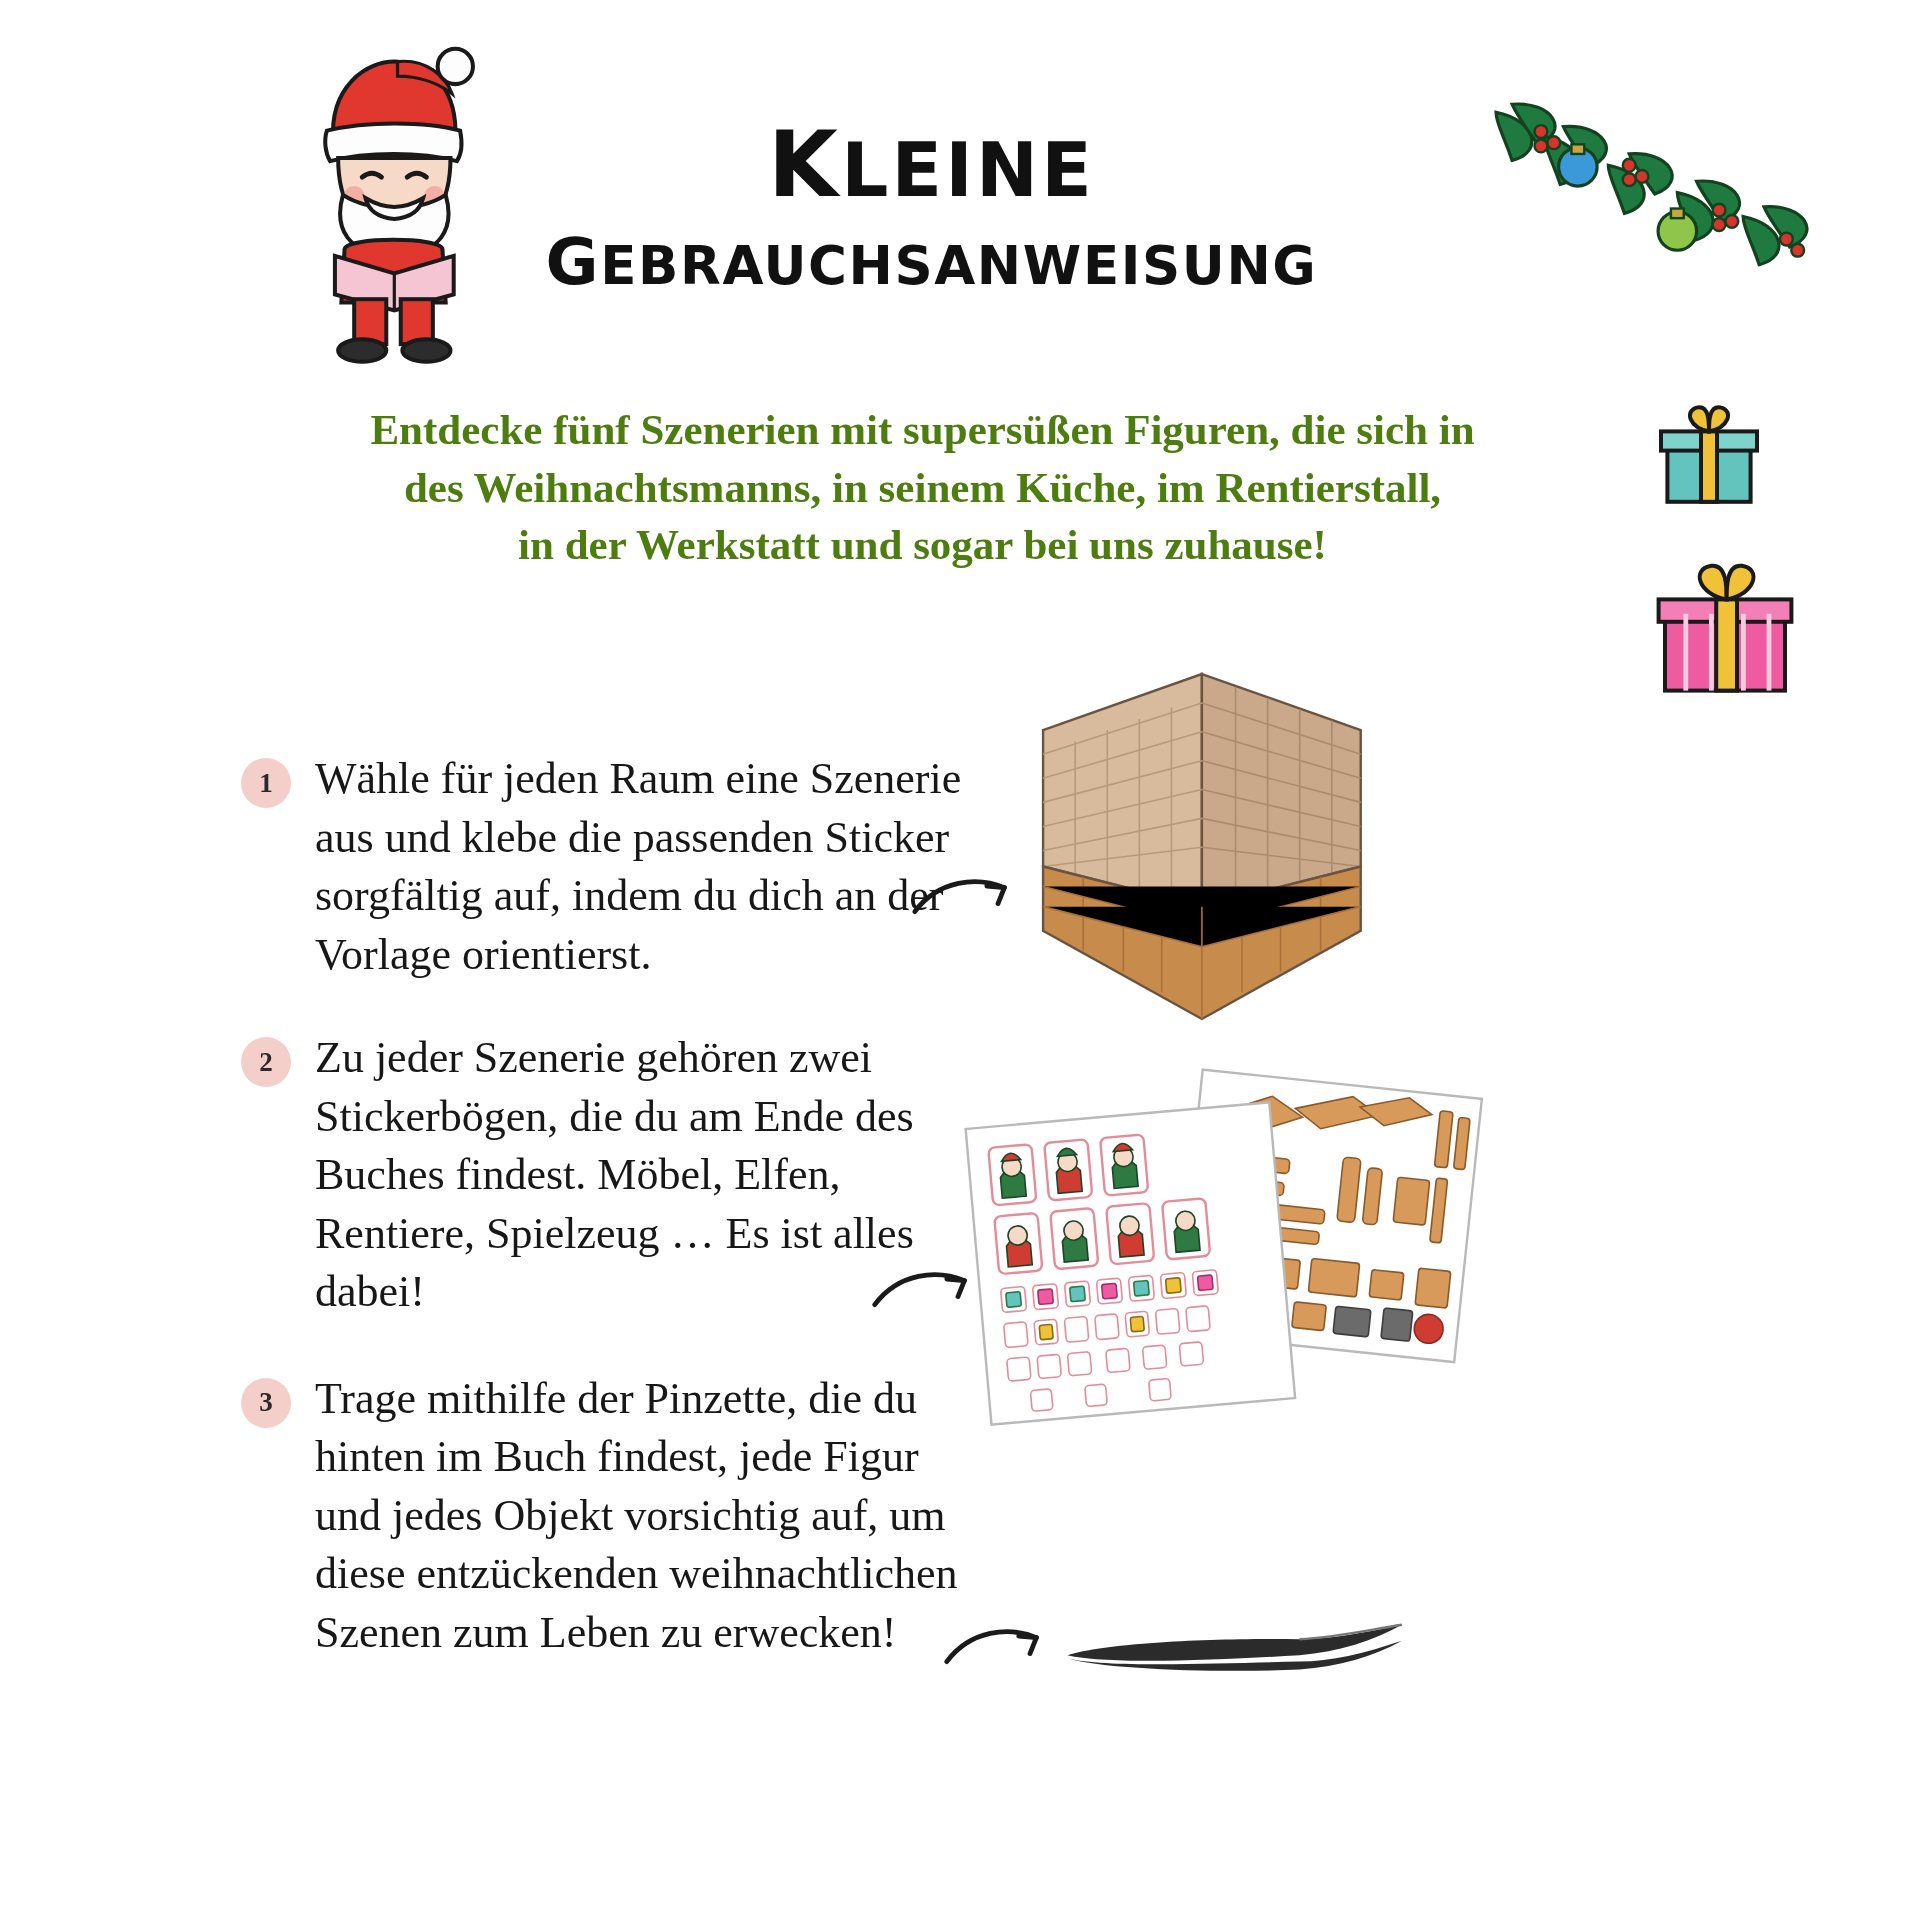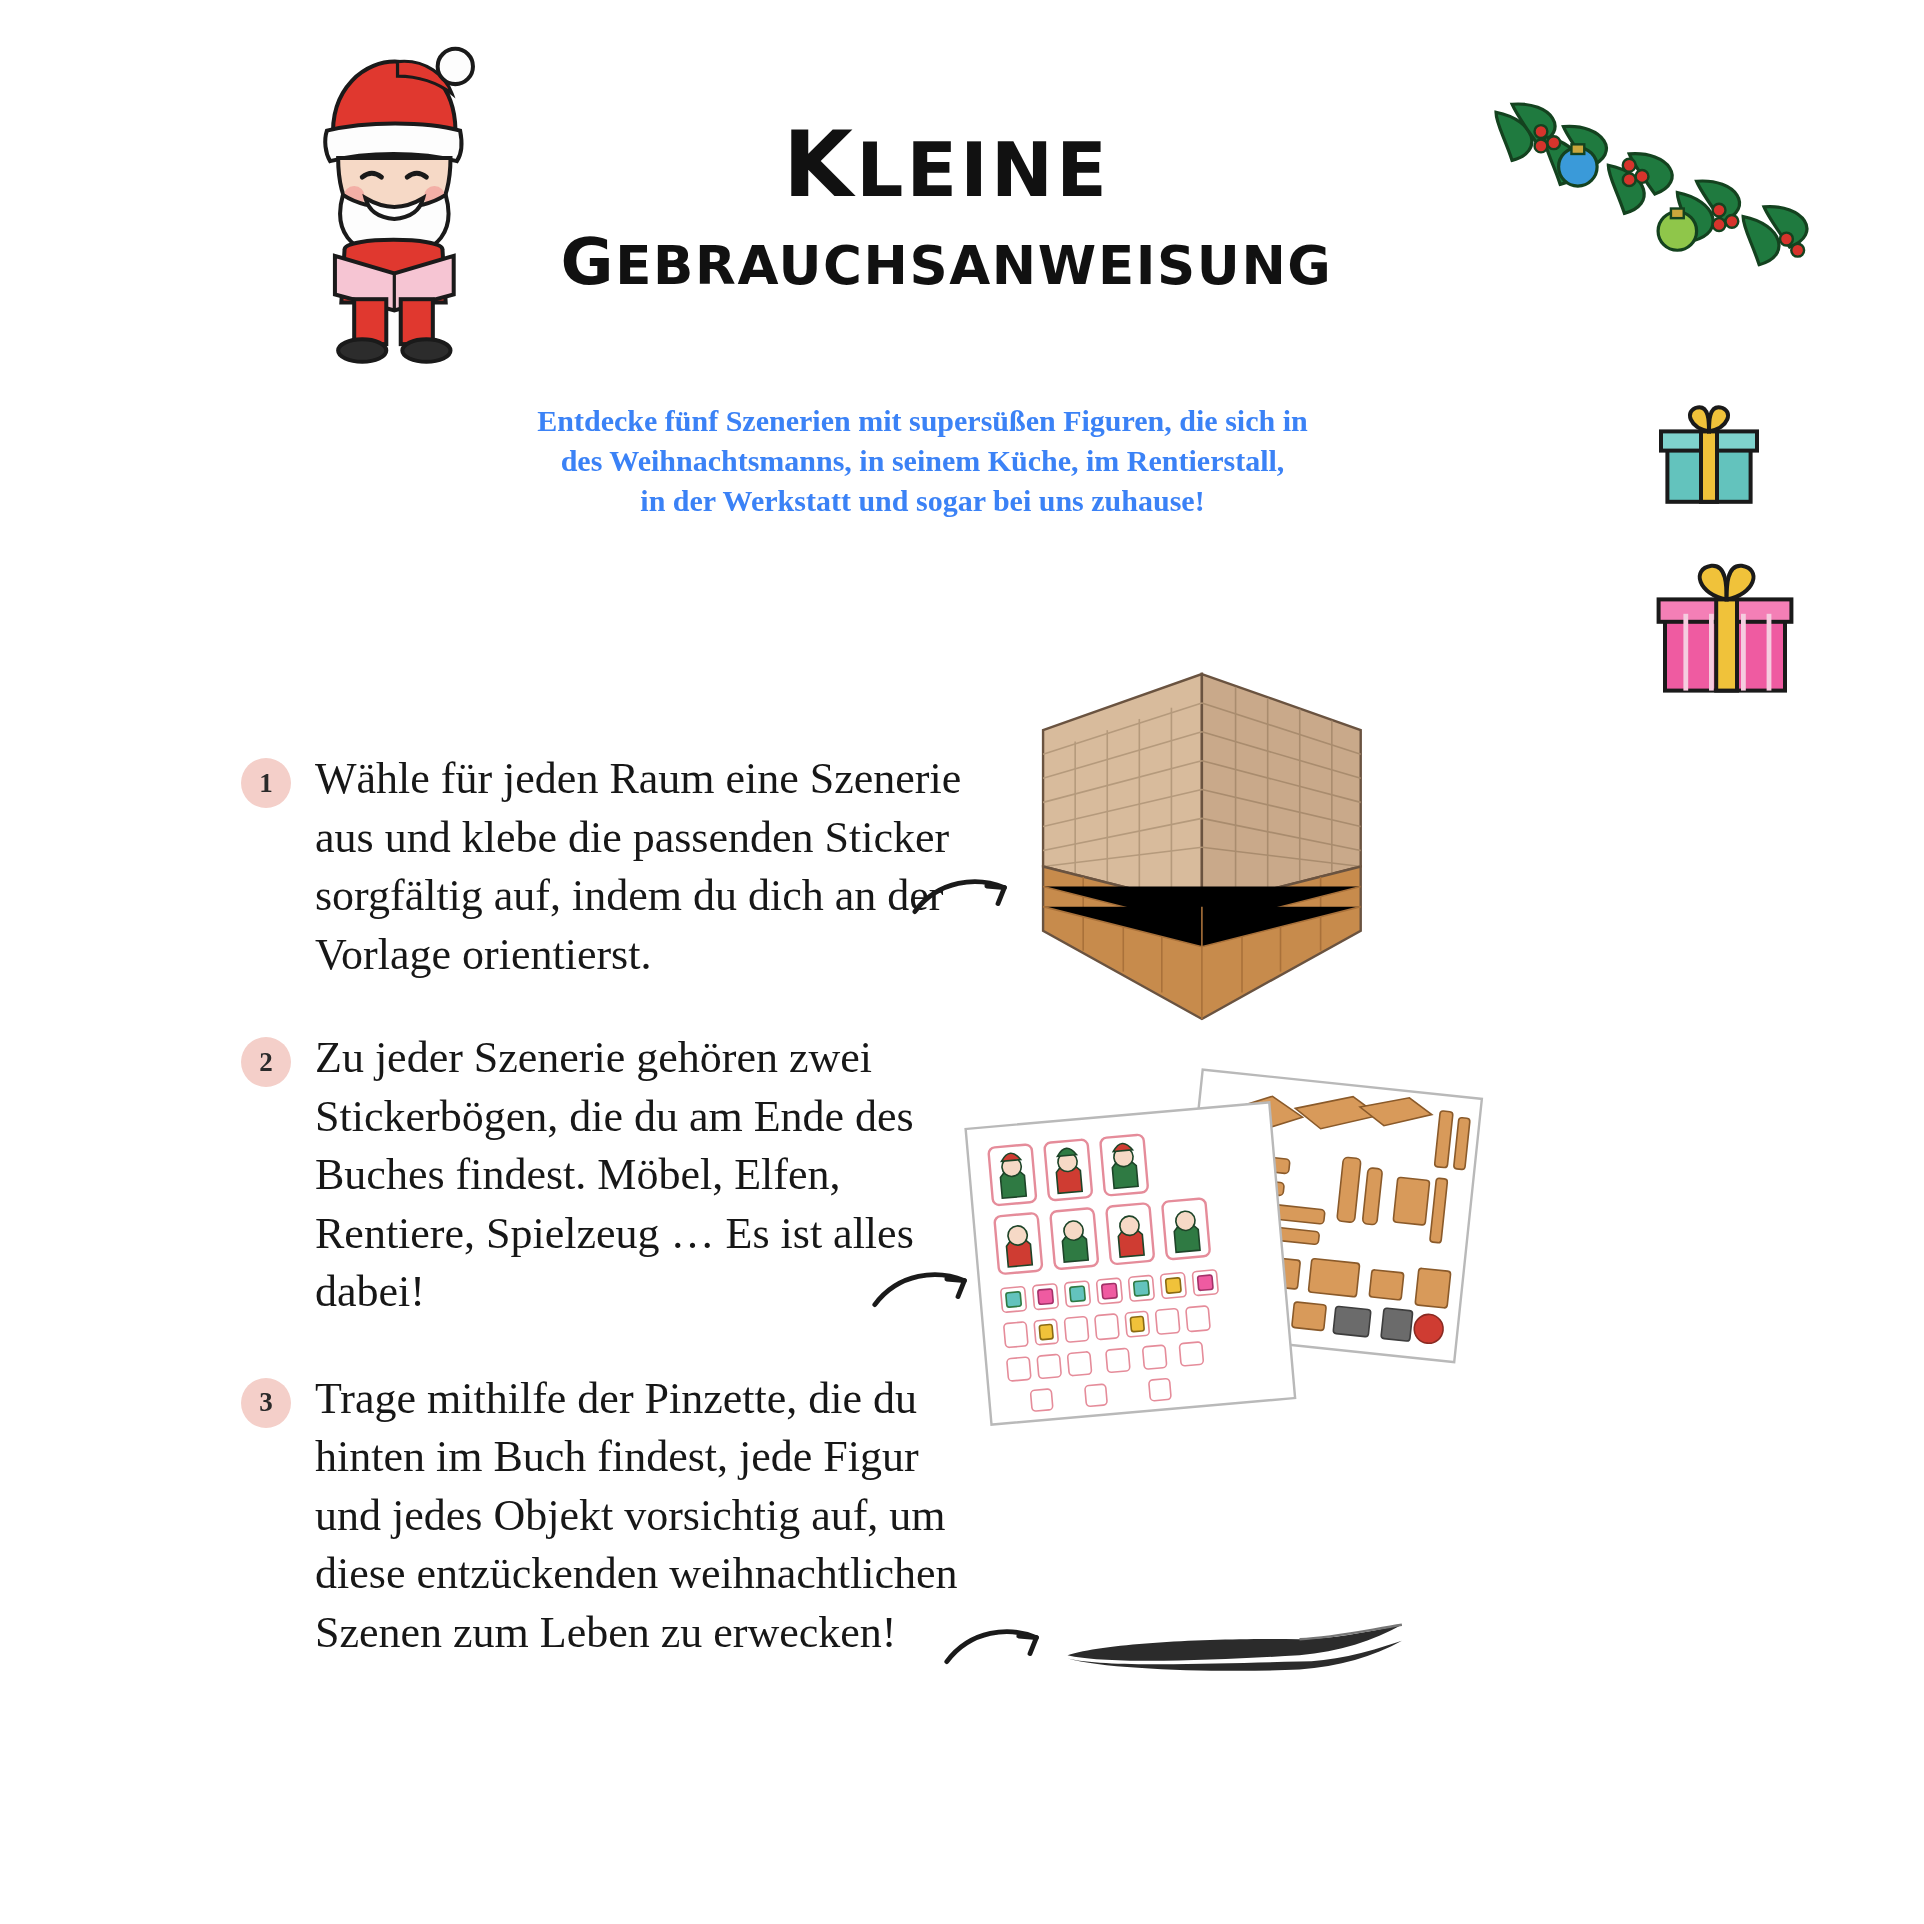--- a/index.html
+++ b/index.html
@@ -19,21 +19,21 @@
   .page {
     position: absolute;
     inset: 0;
     background: #ffffff;
   }
 
   
   .header {
     position: absolute;
     top: 120px;
-    left: 449px;
+    left: 434px;
     width: 995px;
     text-align: center;
   }
   .title-line1 {
     font-family: "DejaVu Sans", sans-serif;
     font-weight: 700;
     font-size: 74px;
     letter-spacing: 3.2px;
     line-height: 1.0;
     color: #111;
@@ -52,23 +52,23 @@
   }
 
   .intro {
     position: absolute;
     top: 401px;
     left: 265px;
     width: 1315px;
     text-align: center;
     font-family: "Liberation Serif", serif;
     font-weight: 700;
-    font-size: 30px;
+    font-size: 43px;
     line-height: 1.34;
-    color: #3b82f6;
+    color: #4d7c0f;
   }
 
   
   .steps {
     position: absolute;
     top: 750px;
     left: 241px;
     width: 738px;
   }
   .step {

